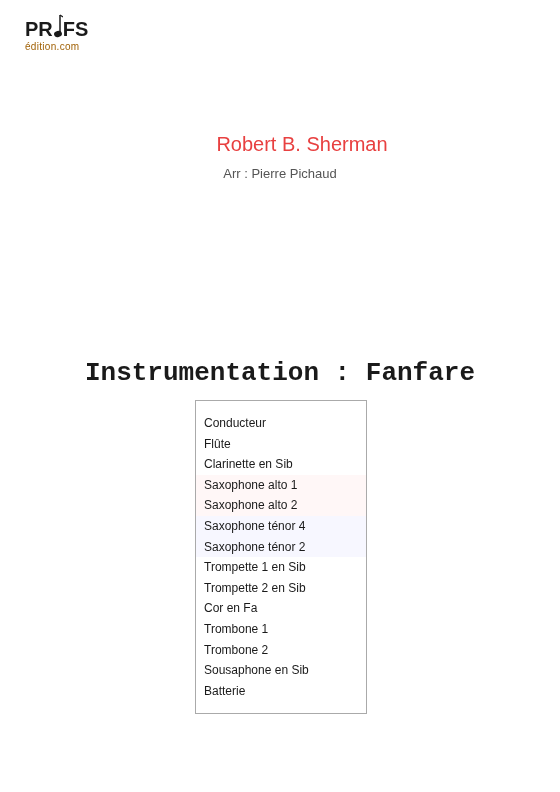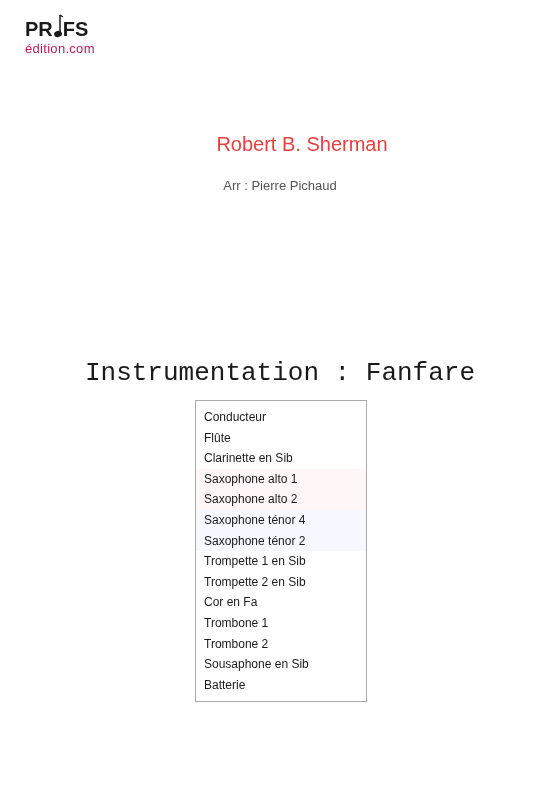--- a/index.html
+++ b/index.html
@@ -48,49 +48,49 @@
       font-size: 20px;
       color: #4040e8;
       font-family: Arial, sans-serif;
       font-weight: normal;
       line-height: 1.4;
     }
 
     .arranger {
       font-size: 13px;
       color: #555555;
-      margin-top: 20px;
+      margin-top: 8px;
       font-family: Arial, sans-serif;
     }
 
     
     .instrumentation-heading {
       position: absolute;
       top: 358px;
       left: 0;
       right: 0;
       text-align: center;
     }
 
     .instrumentation-title {
       font-size: 26px;
-      font-weight: normal;
+      font-weight: bold;
       color: #1a1a1a;
       font-family: 'Courier New', Courier, monospace;
     }
 
     
     .instrument-box {
       position: absolute;
       top: 400px;
       left: 195px;
       width: 172px;
       border: 1px solid #aaaaaa;
       background: #ffffff;
-      padding: 6px 0;
+      padding: 12px 0;
     }
 
     .instrument-item {
       font-size: 12px;
       color: #1a1a1a;
       font-family: Arial, sans-serif;
       padding: 1px 8px;
       line-height: 1.55;
     }
 
@@ -113,22 +113,22 @@
       display: flex;
       align-items: center;
       font-family: 'Arial Black', Arial, sans-serif;
       font-size: 20px;
       font-weight: 900;
       color: #1a1a1a;
       line-height: 1;
     }
 
     .edition-line {
-      font-size: 13px;
-      color: #be185d;
+      font-size: 10px;
+      color: #a16207;
       font-family: Arial, sans-serif;
       letter-spacing: 0.3px;
       margin-top: -2px;
     }
   </style>
 </head>
 <body>
 
 <div class="logo-container">
   <div class="profs-line">

